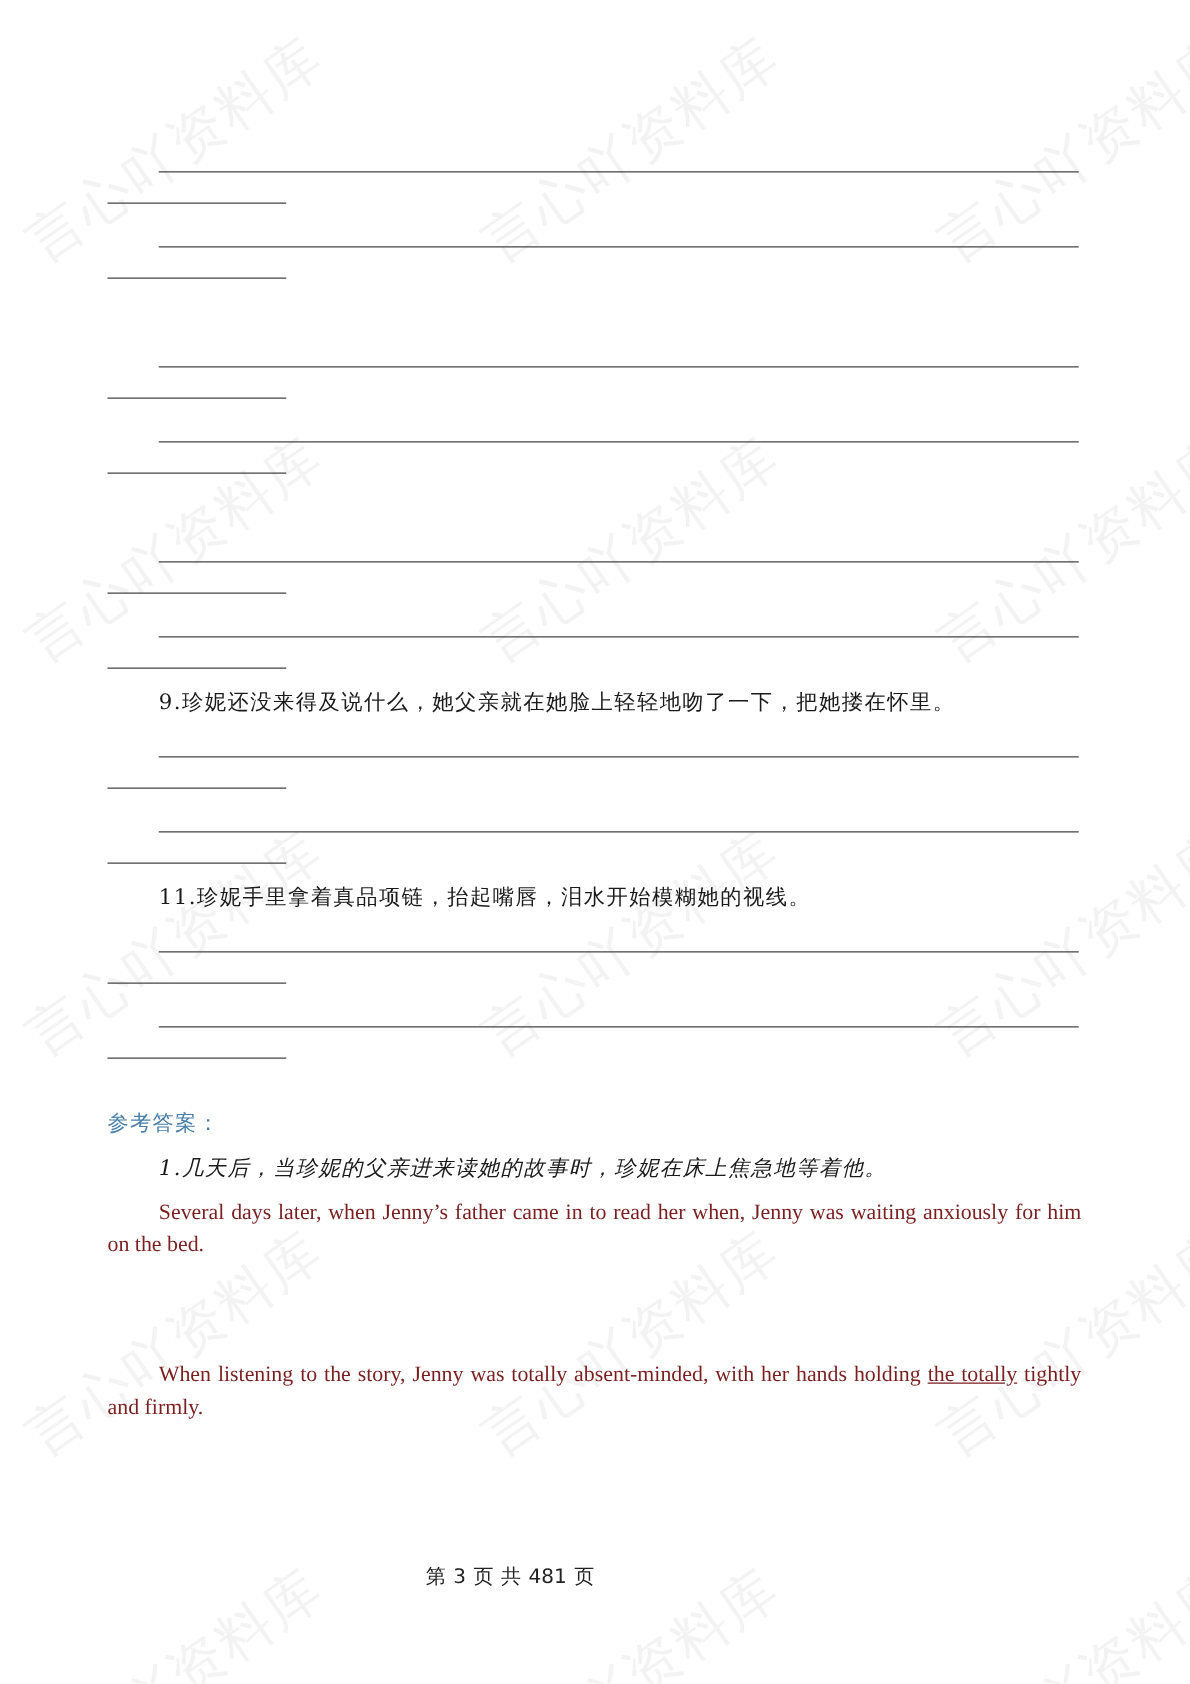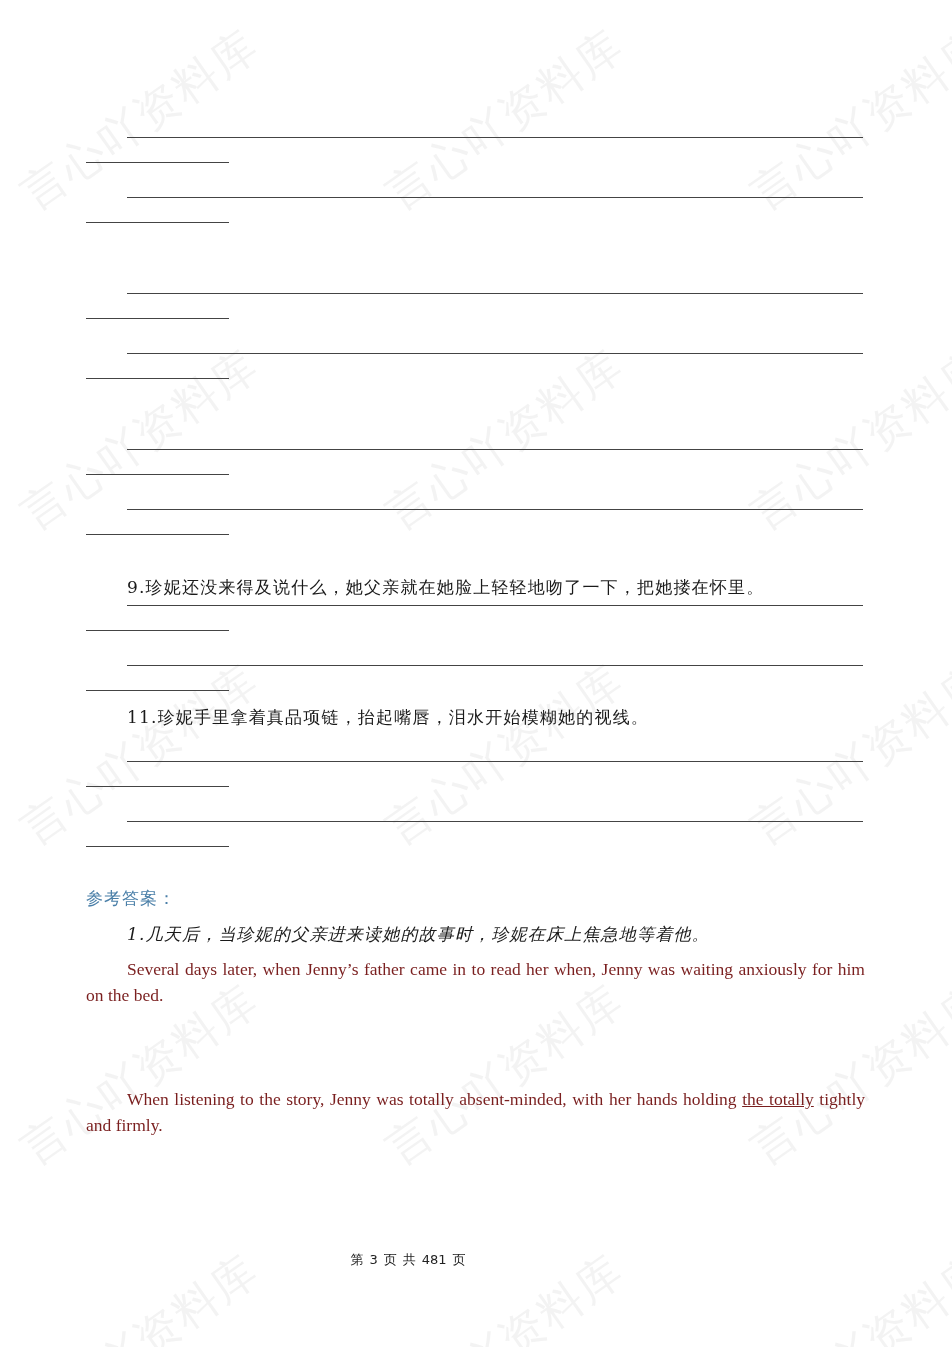--- a/index.html
+++ b/index.html
@@ -36,21 +36,21 @@
       position: absolute; left: 127px; font-size: 17px; letter-spacing: 1.2px; white-space: nowrap; font-style: italic;
     }
     .en {
       position: absolute; left: 86px; width: 779px; font-family: "Liberation Serif", serif;
       font-size: 17.5px; line-height: 26px; color: #7a1f1f;
       text-indent: 41px; text-align: justify; text-align-last: left;
     }
     .en u { text-decoration: underline; }
     .footer {
       position: absolute; top: 1251px; left: 0; width: 816px; text-align: center;
-      font-family: "DejaVu Sans", sans-serif; font-size: 13px; color: #222; word-spacing: 6px;
+      font-family: "DejaVu Sans", sans-serif; font-size: 16px; color: #222; word-spacing: 6px;
     }
     .footer span { margin: 0 3px; }
   </style>
 </head>
 <body>
 
 <div class="wm-layer">
   <div class="wm" style="left:10px;top:175px">言心吖资料库</div>
   <div class="wm" style="left:375px;top:175px">言心吖资料库</div>
   <div class="wm" style="left:740px;top:175px">言心吖资料库</div>
@@ -78,21 +78,21 @@
   <div class="line-long" style="top:293px"></div>
   <div class="line-short" style="top:318px"></div>
   <div class="line-long" style="top:353px"></div>
   <div class="line-short" style="top:378px"></div>
 
   <div class="line-long" style="top:449px"></div>
   <div class="line-short" style="top:474px"></div>
   <div class="line-long" style="top:509px"></div>
   <div class="line-short" style="top:534px"></div>
 
-  <div class="q" style="top:576px">9.珍妮还没来得及说什么，她父亲就在她脸上轻轻地吻了一下，把她搂在怀里。</div>
+  <div class="q" style="top:550px">9.珍妮还没来得及说什么，她父亲就在她脸上轻轻地吻了一下，把她搂在怀里。</div>
   <div class="line-long" style="top:605px"></div>
   <div class="line-short" style="top:630px"></div>
   <div class="line-long" style="top:665px"></div>
   <div class="line-short" style="top:690px"></div>
 
   <div class="q" style="top:706px">11.珍妮手里拿着真品项链，抬起嘴唇，泪水开始模糊她的视线。</div>
   <div class="line-long" style="top:761px"></div>
   <div class="line-short" style="top:786px"></div>
   <div class="line-long" style="top:821px"></div>
   <div class="line-short" style="top:846px"></div>

